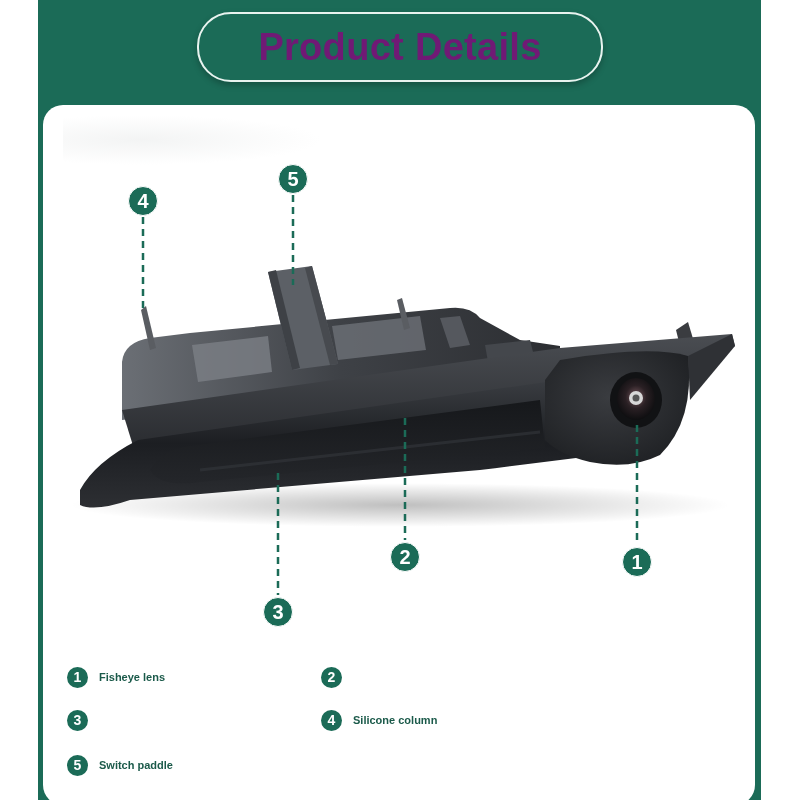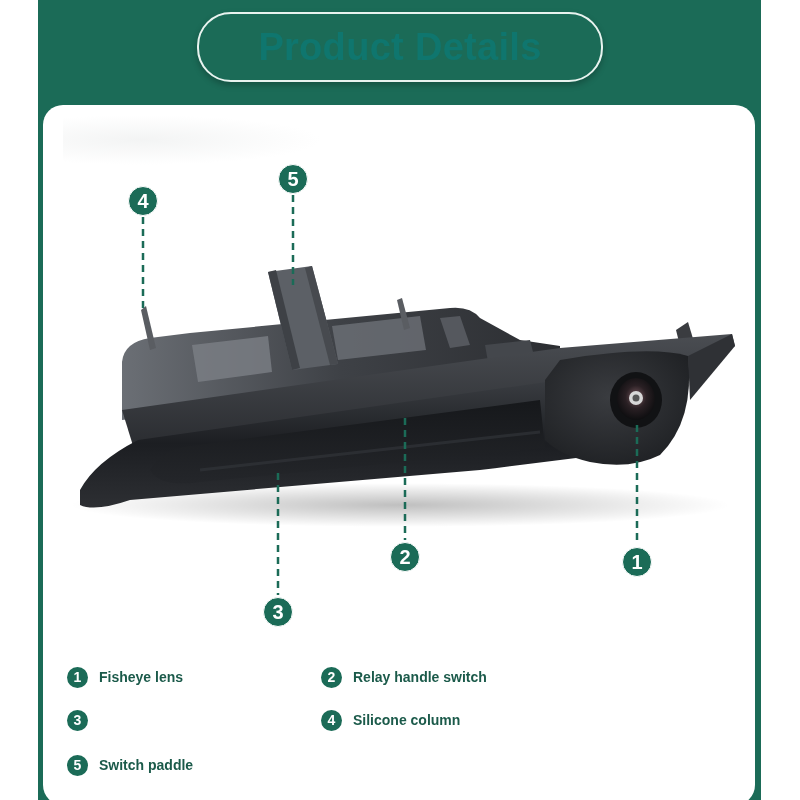--- a/index.html
+++ b/index.html
@@ -12,21 +12,21 @@
     position: absolute; left: 38px; top: 0; width: 723px; height: 800px;
     background: #1b6b57;
   }
   .title-pill {
     position: absolute; left: 197px; top: 12px; width: 402px; height: 66px;
     border: 2px solid #e8f3ef; border-radius: 34px;
     box-shadow: 0 3px 6px rgba(0,0,0,0.25);
     display: flex; align-items: center; justify-content: center;
   }
   .title-pill span {
-    color: #0f766e; font-weight: bold; font-size: 38px; letter-spacing: 0.3px;
+    color: #701a75; font-weight: bold; font-size: 38px; letter-spacing: 0.3px;
   }
   .card {
     position: absolute; left: 43px; top: 105px; width: 712px; height: 700px;
     background: #ffffff; border-radius: 20px;
   }
   .card-haze {
     position: absolute; left: 20px; top: 10px; width: 260px; height: 50px;
     background: radial-gradient(ellipse at 30% 50%, #f3f4f4 0%, rgba(255,255,255,0) 70%);
   }
   .product { position: absolute; left: 0; top: 0; width: 800px; height: 800px; }
@@ -38,21 +38,21 @@
   }
   .legend-item {
     position: absolute; display: flex; align-items: center; height: 22px;
   }
   .legend-num {
     width: 21px; height: 21px; border-radius: 50%; background: #1b6b57;
     color: #fff; font-weight: bold; font-size: 14px;
     display: flex; align-items: center; justify-content: center;
   }
   .legend-label {
-    margin-left: 11px; color: #1b5a4a; font-weight: bold; font-size: 14px;
+    margin-left: 11px; color: #1b5a4a; font-weight: bold; font-size: 11px;
     white-space: nowrap;
   }
 </style>
 </head>
 <body>
 
 <div class="frame"></div>
 
 <div class="title-pill">
   <span>Product Details</span>
@@ -157,21 +157,20 @@
 <div class="marker" style="left:622px; top:547px;">
     <span>1</span>
   </div>
 
 <div class="legend-item" style="left:67px; top:666px;">
   <span class="legend-num">1</span>
   <span class="legend-label">Fisheye lens</span>
 </div>
 <div class="legend-item" style="left:321px; top:666px;">
   <span class="legend-num">2</span>
-  <span class="legend-label">Relay handle switch</span>
 </div>
 <div class="legend-item" style="left:67px; top:709px;">
   <span class="legend-num">3</span>
 </div>
 <div class="legend-item" style="left:321px; top:709px;">
   <span class="legend-num">4</span>
   <span class="legend-label">Silicone column</span>
 </div>
 <div class="legend-item" style="left:67px; top:754px;">
   <span class="legend-num">5</span>

